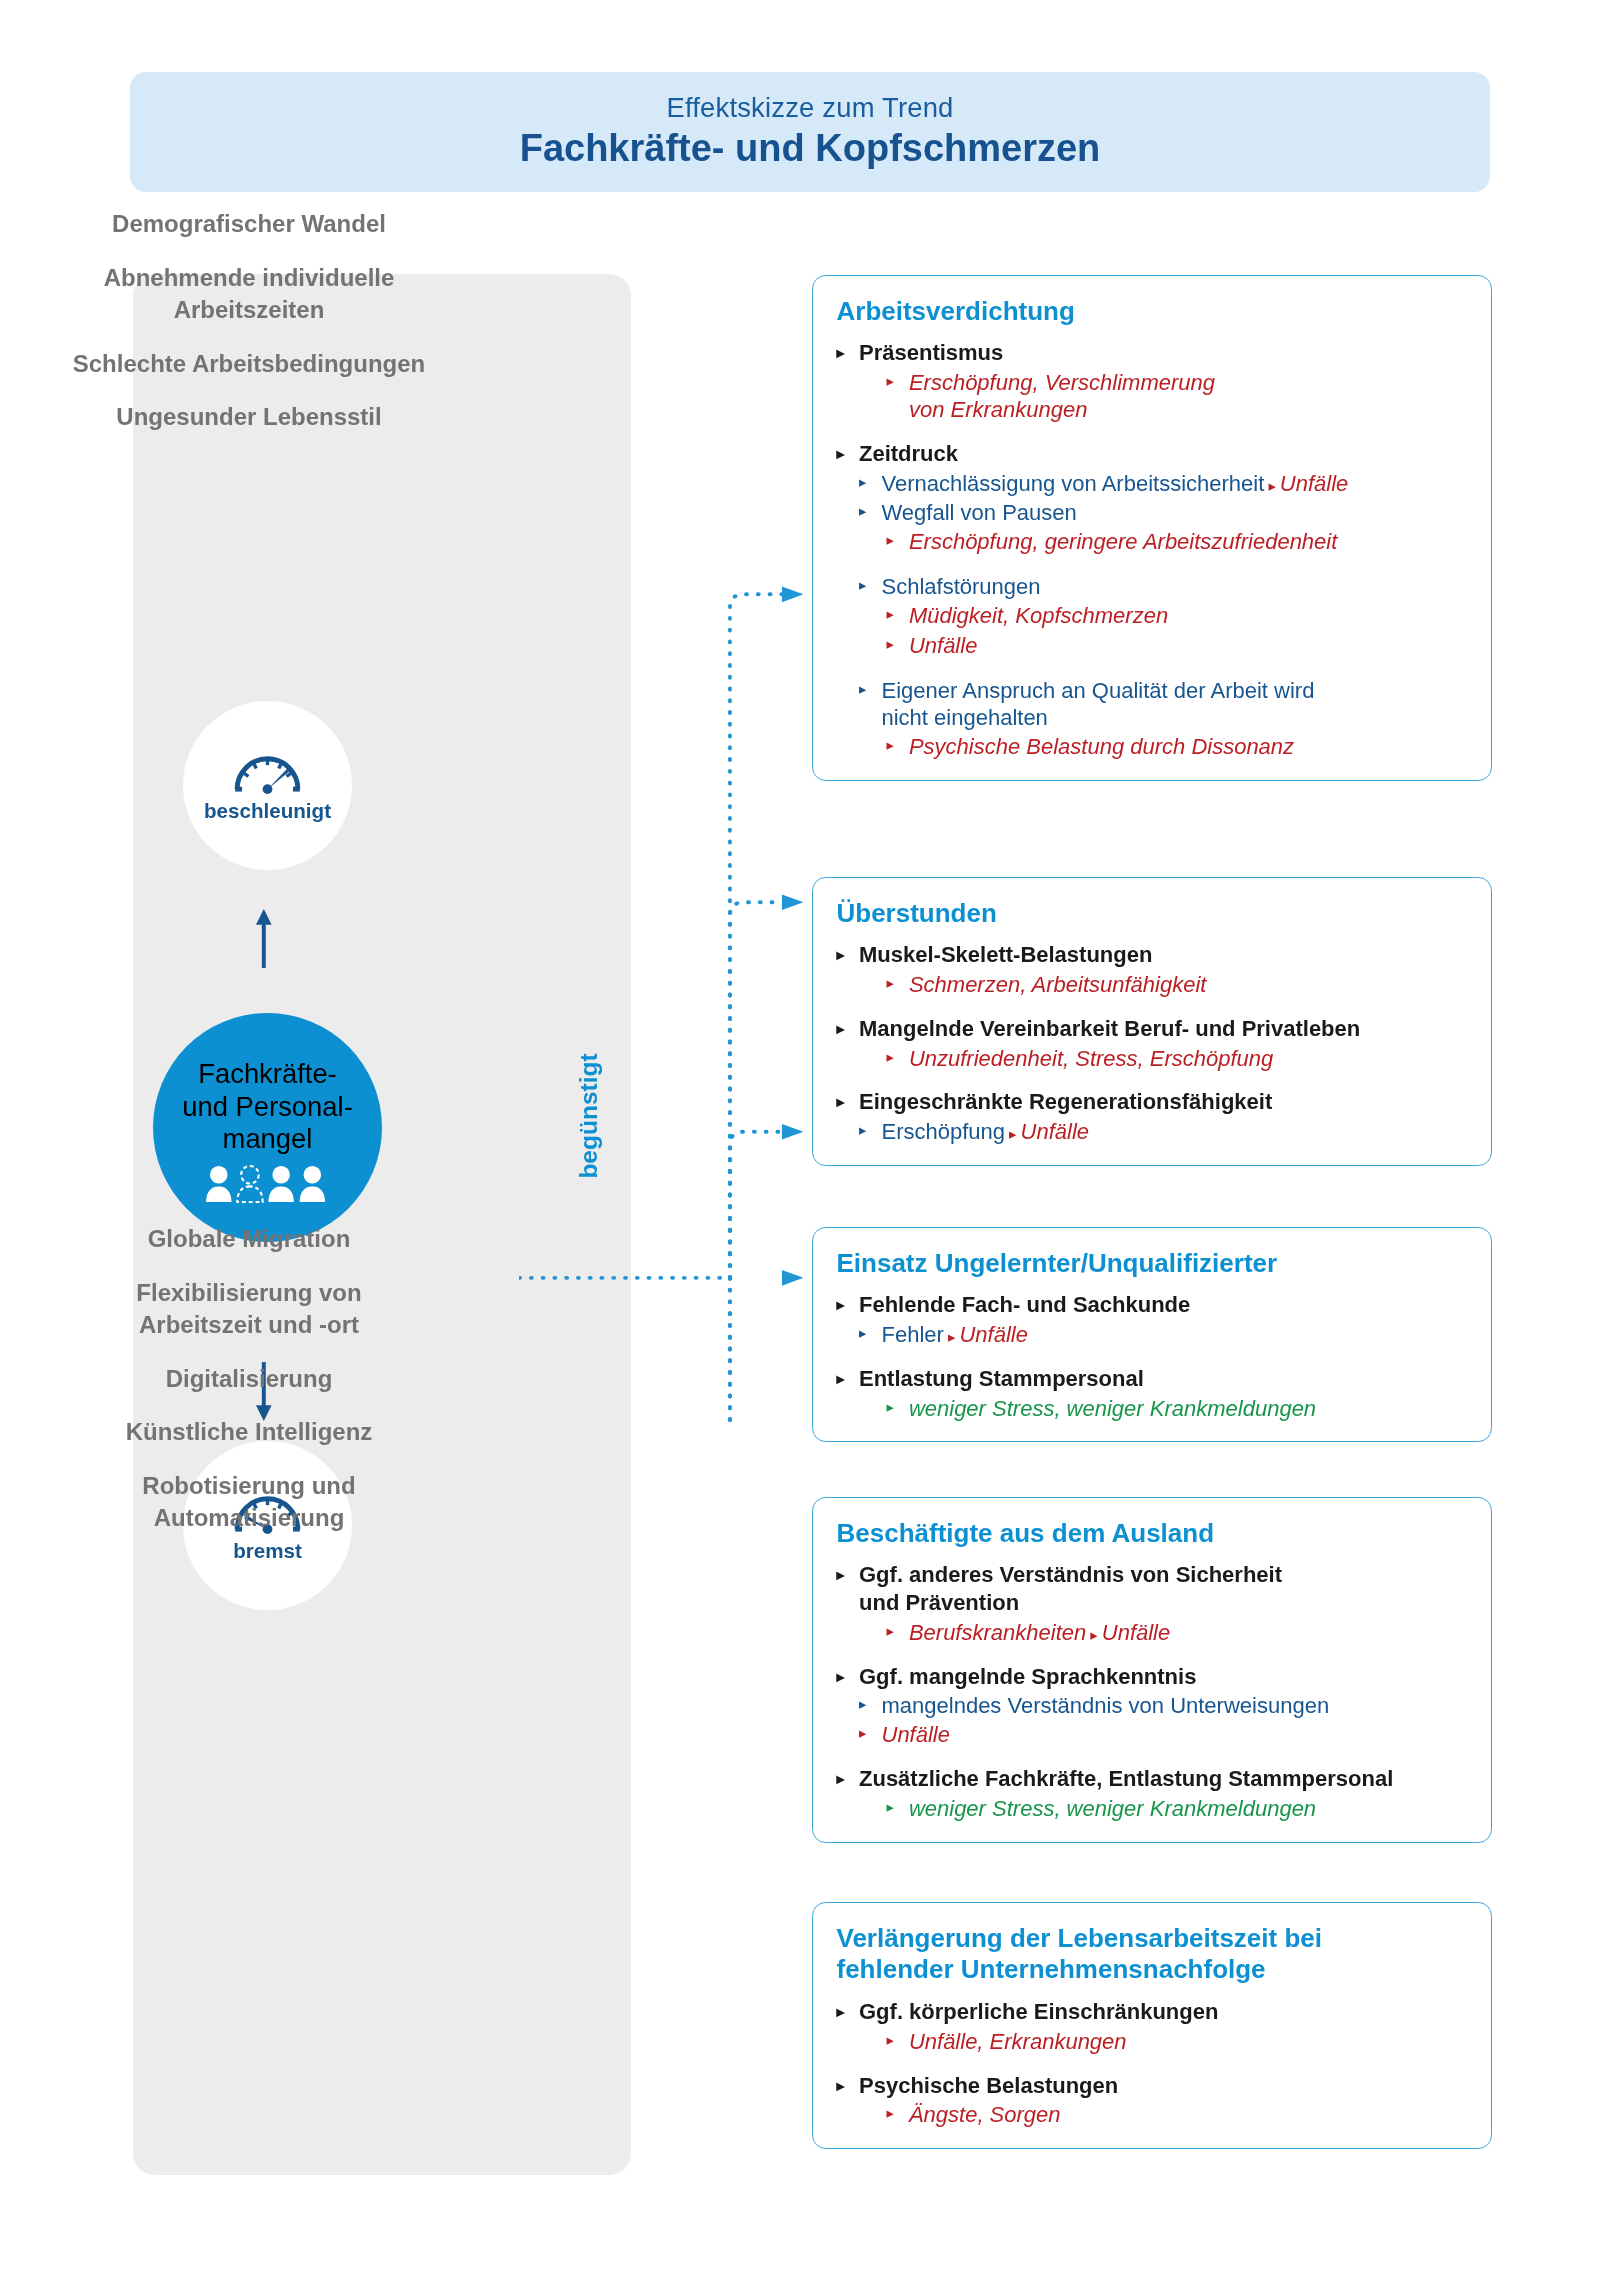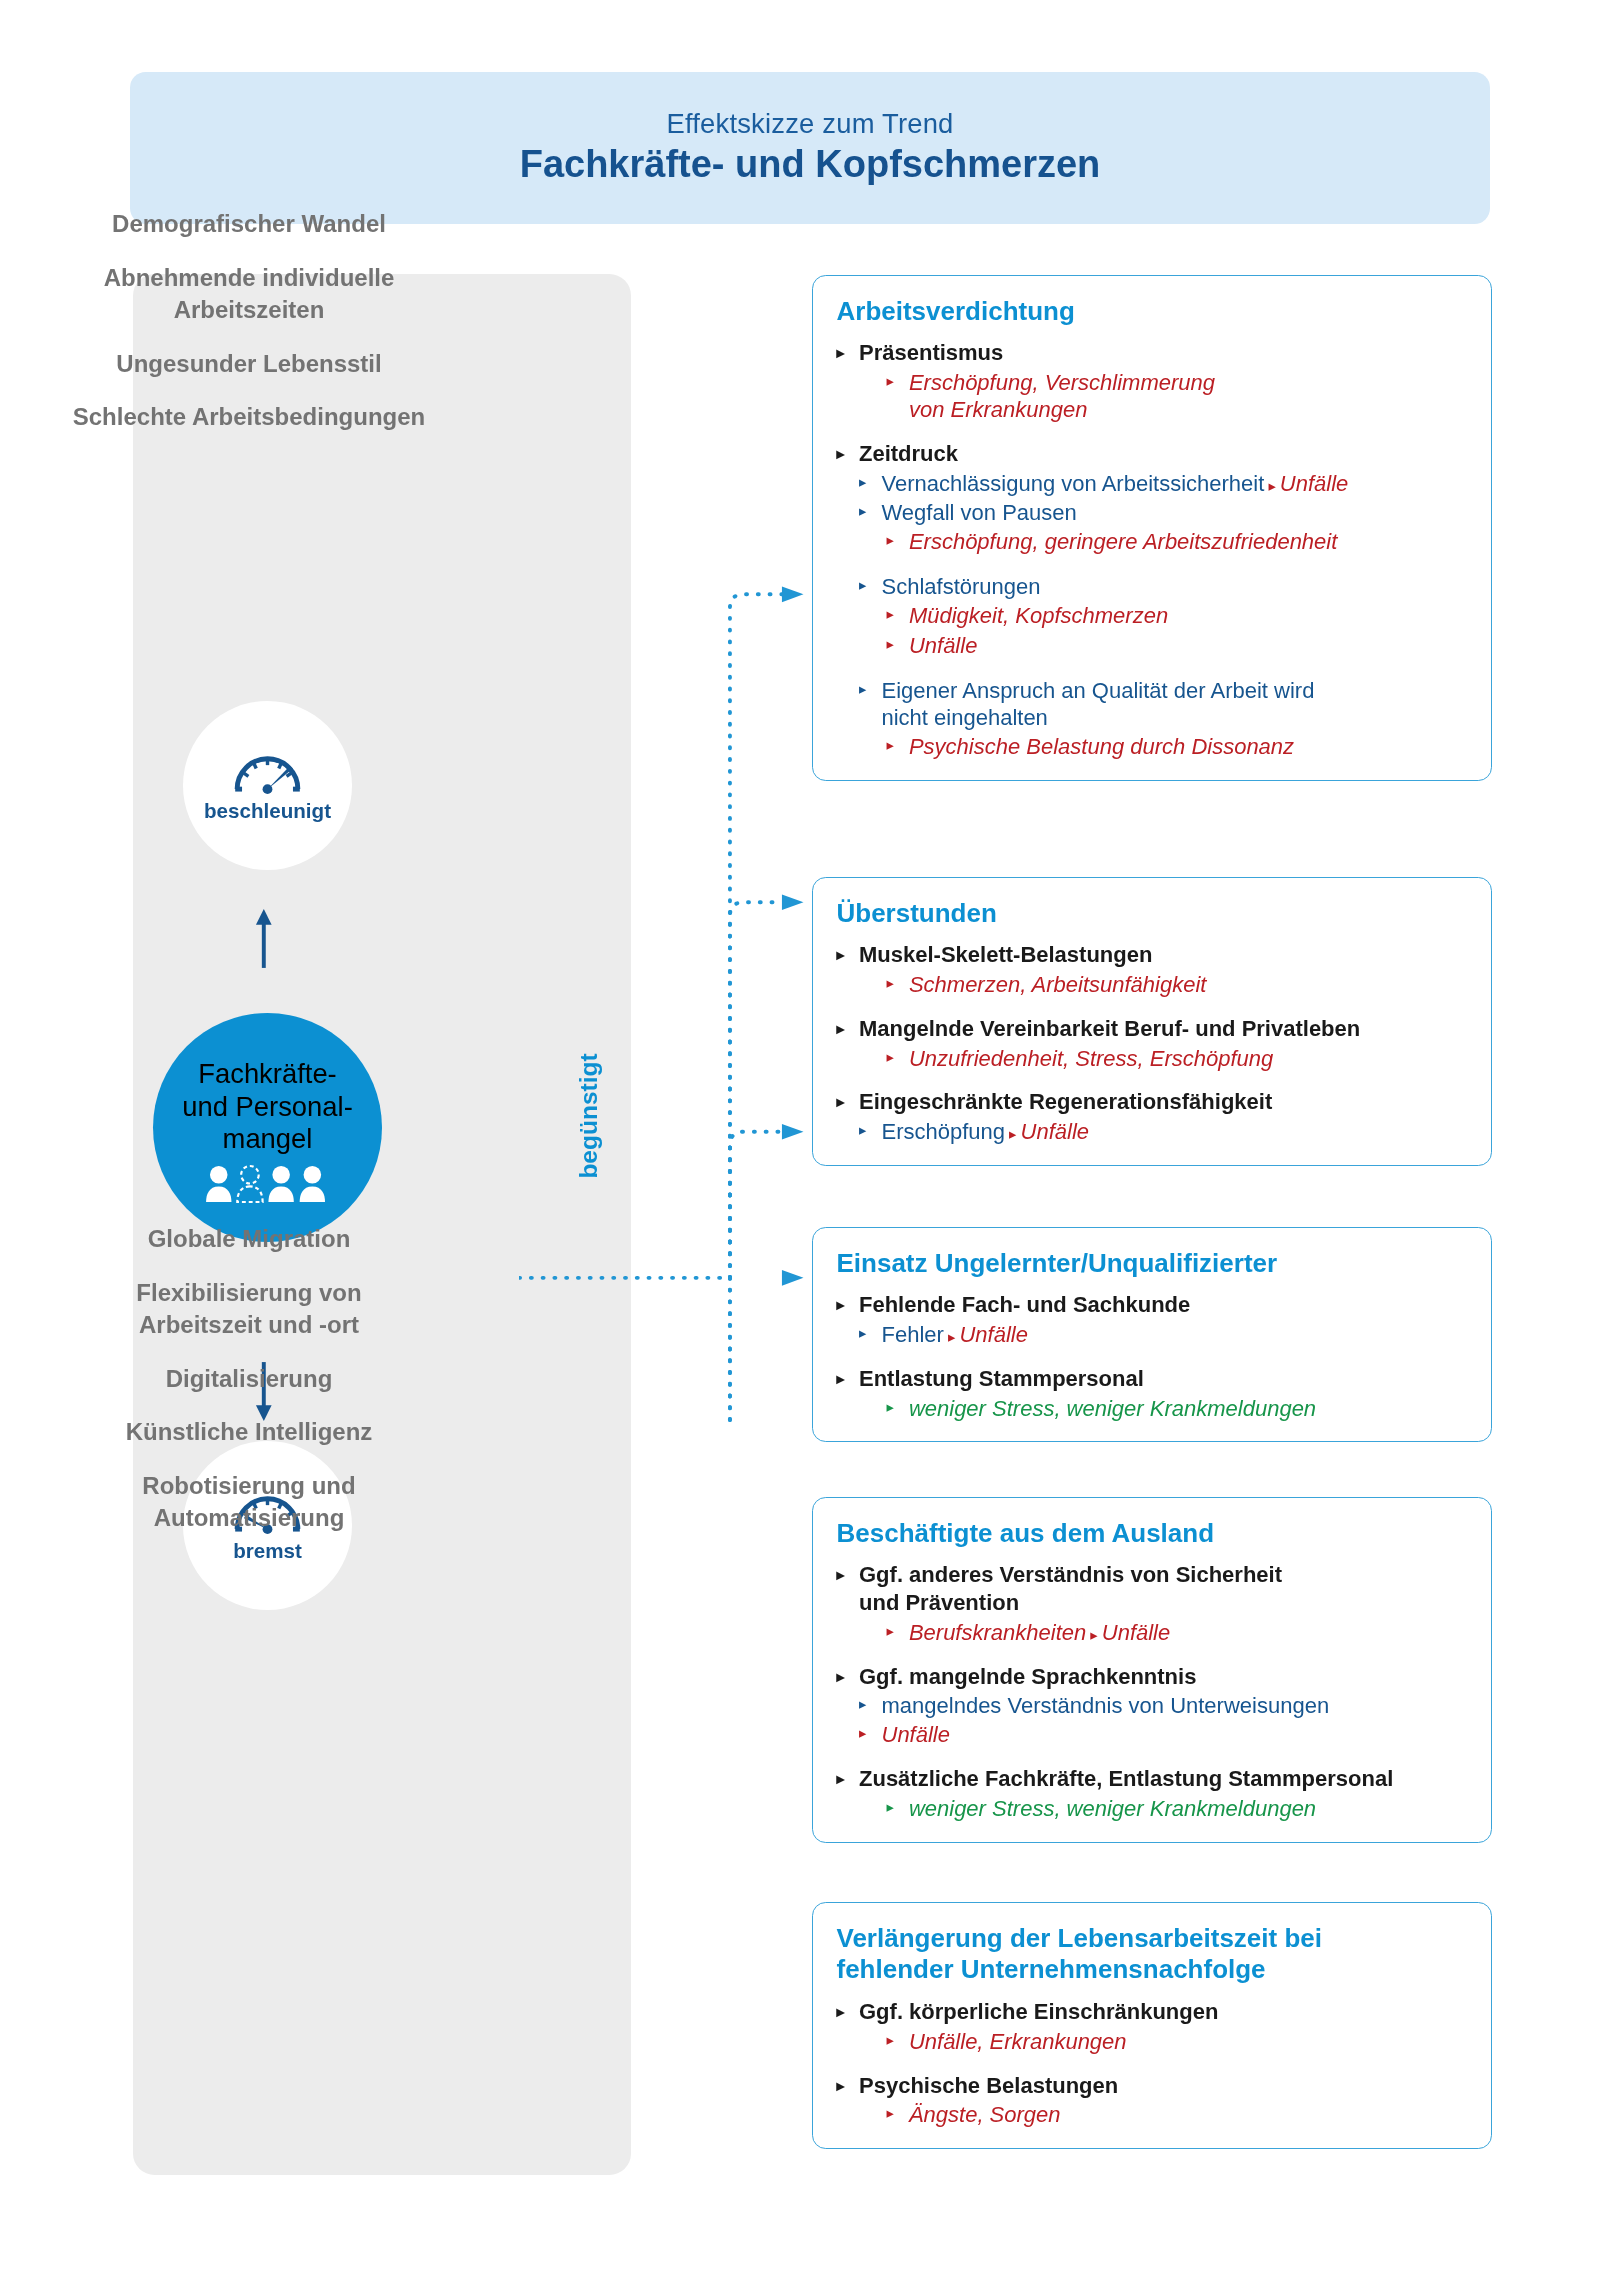--- a/index.html
+++ b/index.html
@@ -14,21 +14,21 @@
     position: relative;
     overflow: hidden;
   }
 
   
   #header-banner {
     position: absolute;
     left: 130px;
     top: 72px;
     width: 1360px;
-    height: 152px;
+    height: 120px;
     background: #d6e9f8;
     border-radius: 15.7px;
     display: flex;
     flex-direction: column;
     align-items: center;
     justify-content: center;
     box-sizing: border-box;
   }
   #header-subtitle {
     color: #1a5d9e;
@@ -227,22 +227,22 @@
 <div id="header-banner">
   <div id="header-subtitle">Effektskizze zum Trend</div>
   <div id="header-title">Fachkräfte- und Kopfschmerzen</div>
 </div>
 
 <div id="driver-panel"></div>
 
 <div class="driver-list" id="driver-list-top">
     <div class="driver-item">Demografischer Wandel</div>
     <div class="driver-item">Abnehmende individuelle<br>Arbeitszeiten</div>
+    <div class="driver-item">Schlechte Arbeitsbedingungen</div>
     <div class="driver-item">Ungesunder Lebensstil</div>
-    <div class="driver-item">Schlechte Arbeitsbedingungen</div>
   </div>
 
 <div class="gauge-circle" id="gauge-accel">
   <svg class="gauge-svg" width="73" height="47" viewBox="0 0 74 48">
     <path d="M6 42 A31 31 0 0 1 68 42" fill="none" stroke="#17558f" stroke-width="5"></path>
     <line x1="4" y1="42" x2="11" y2="42" stroke="#17558f" stroke-width="5"></line>
     <line x1="63" y1="42" x2="70" y2="42" stroke="#17558f" stroke-width="5"></line>
     <line x1="12.5" y1="25.5" x2="17.5" y2="29" stroke="#17558f" stroke-width="3.5"></line>
     <line x1="23" y1="15.5" x2="25.5" y2="21" stroke="#17558f" stroke-width="3.5"></line>
     <line x1="37" y1="11.5" x2="37" y2="17.5" stroke="#17558f" stroke-width="3.5"></line>

